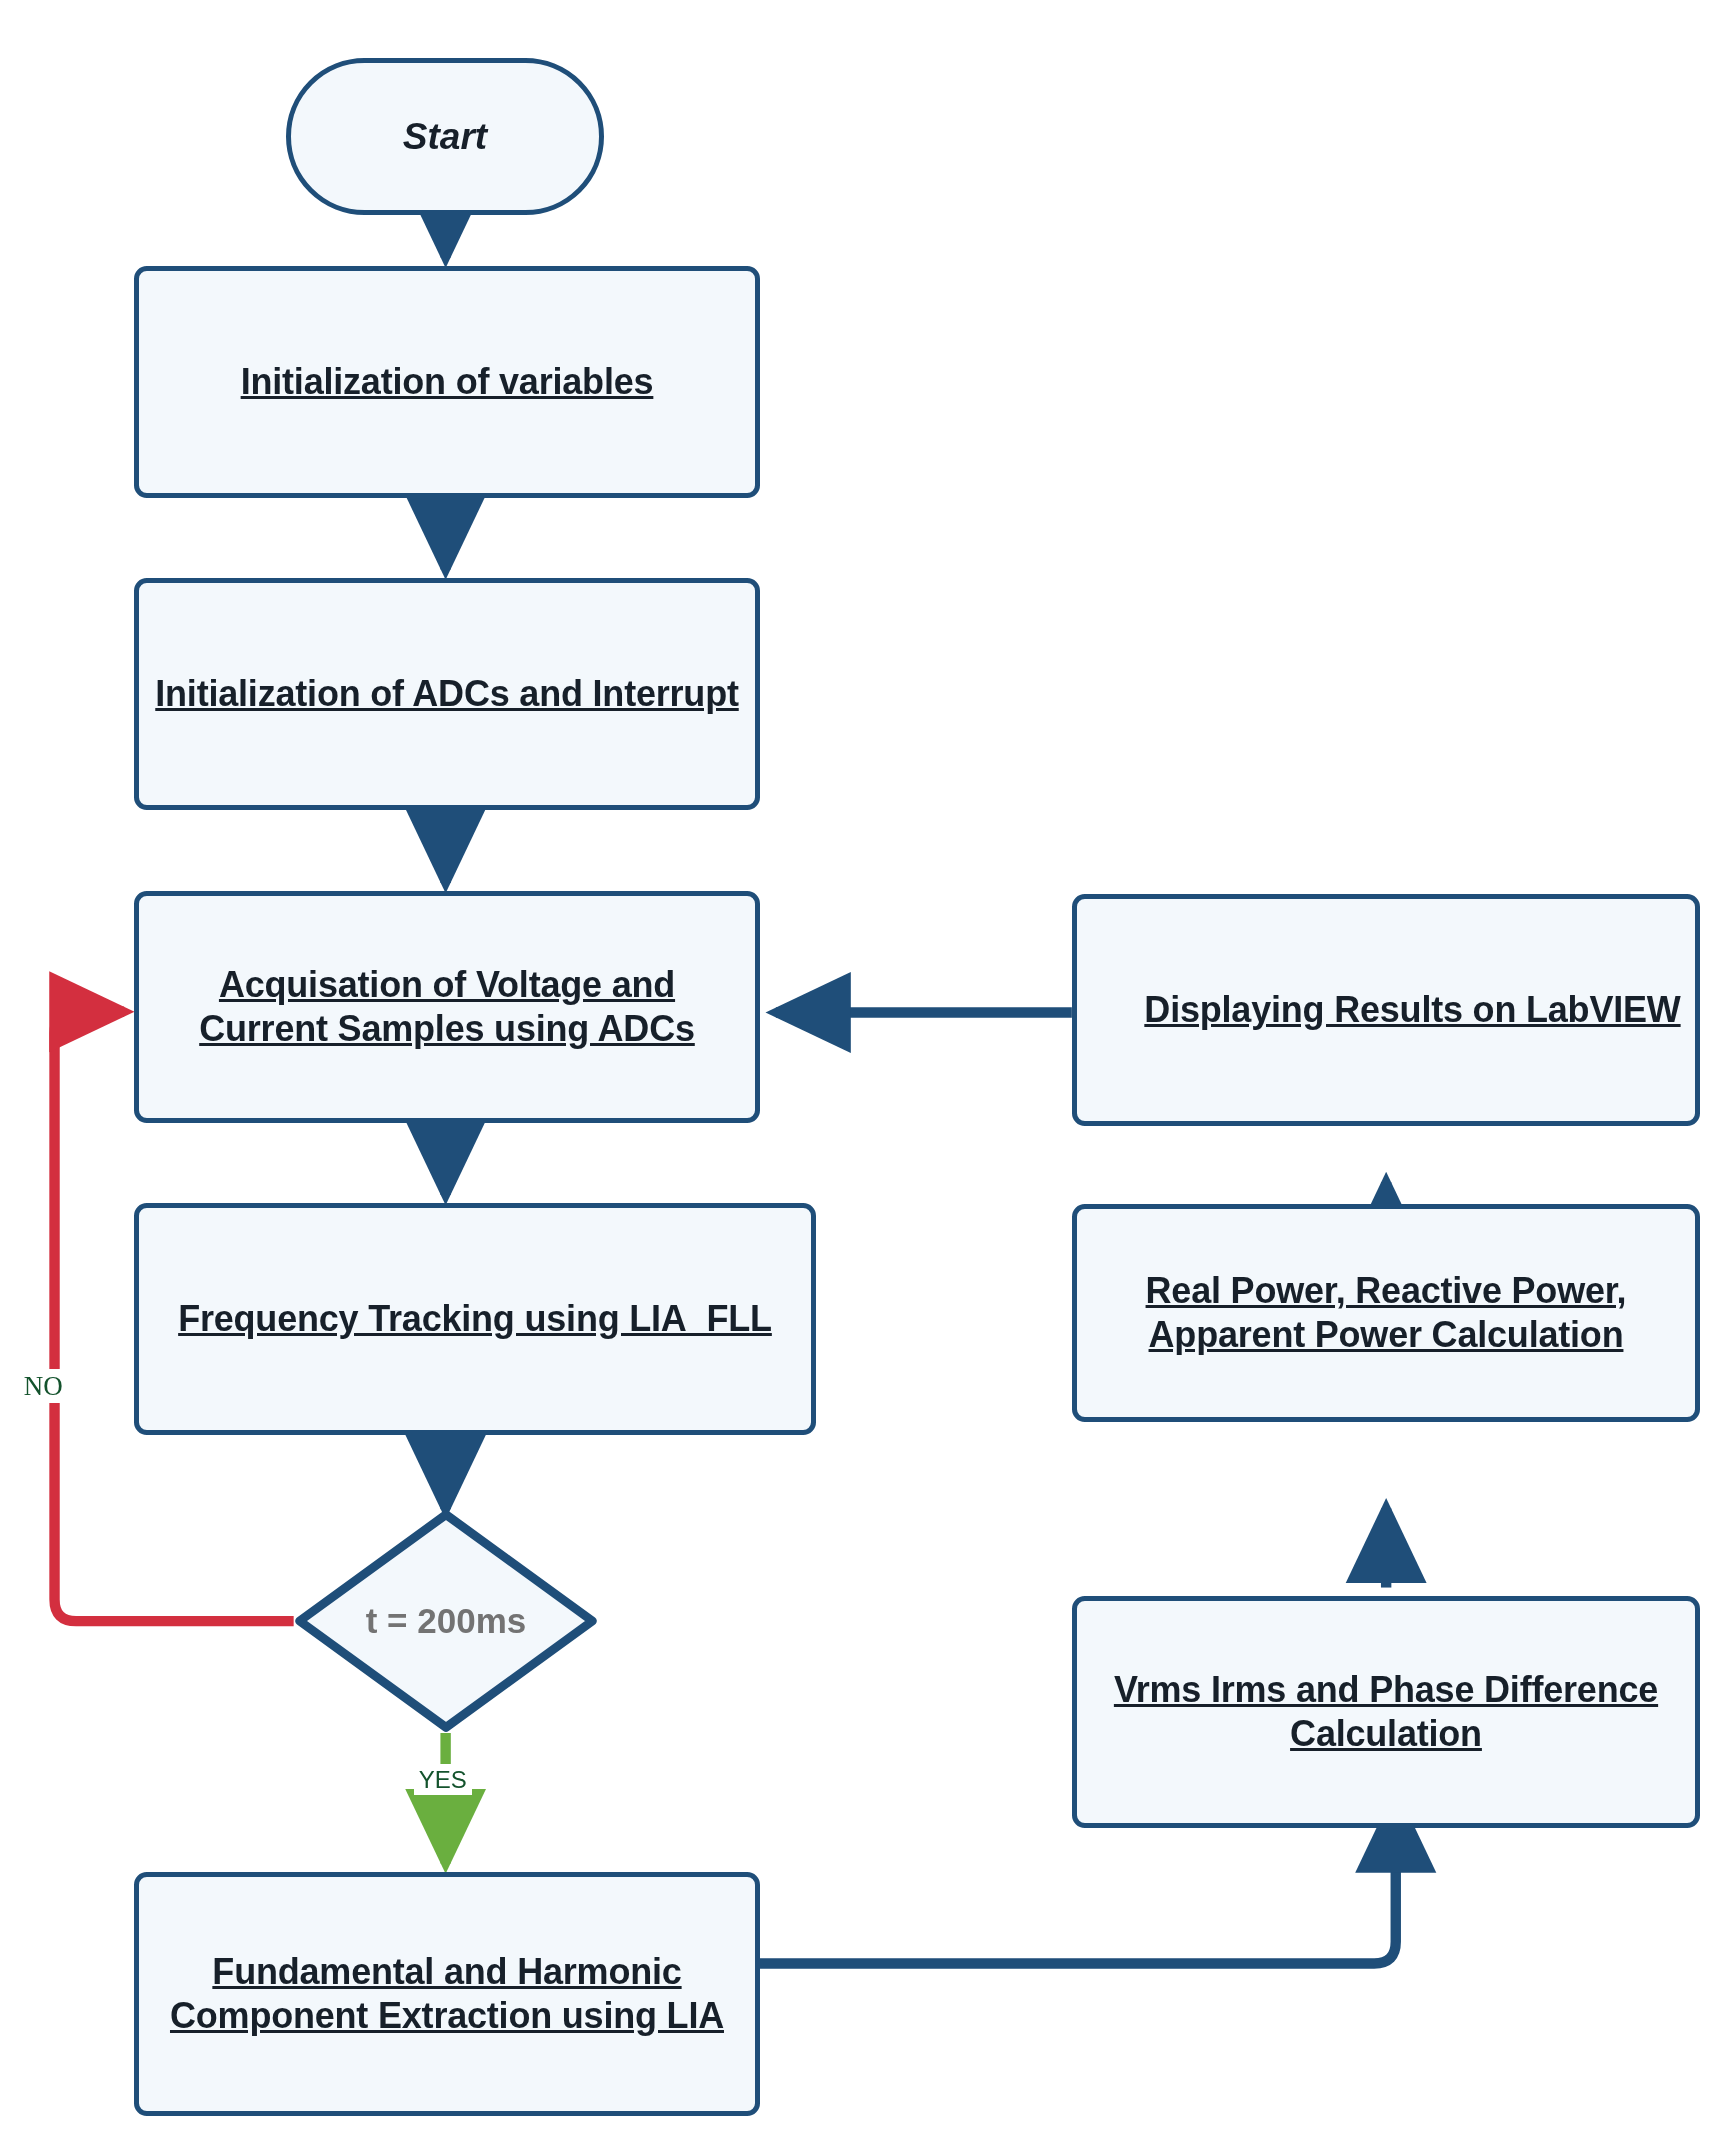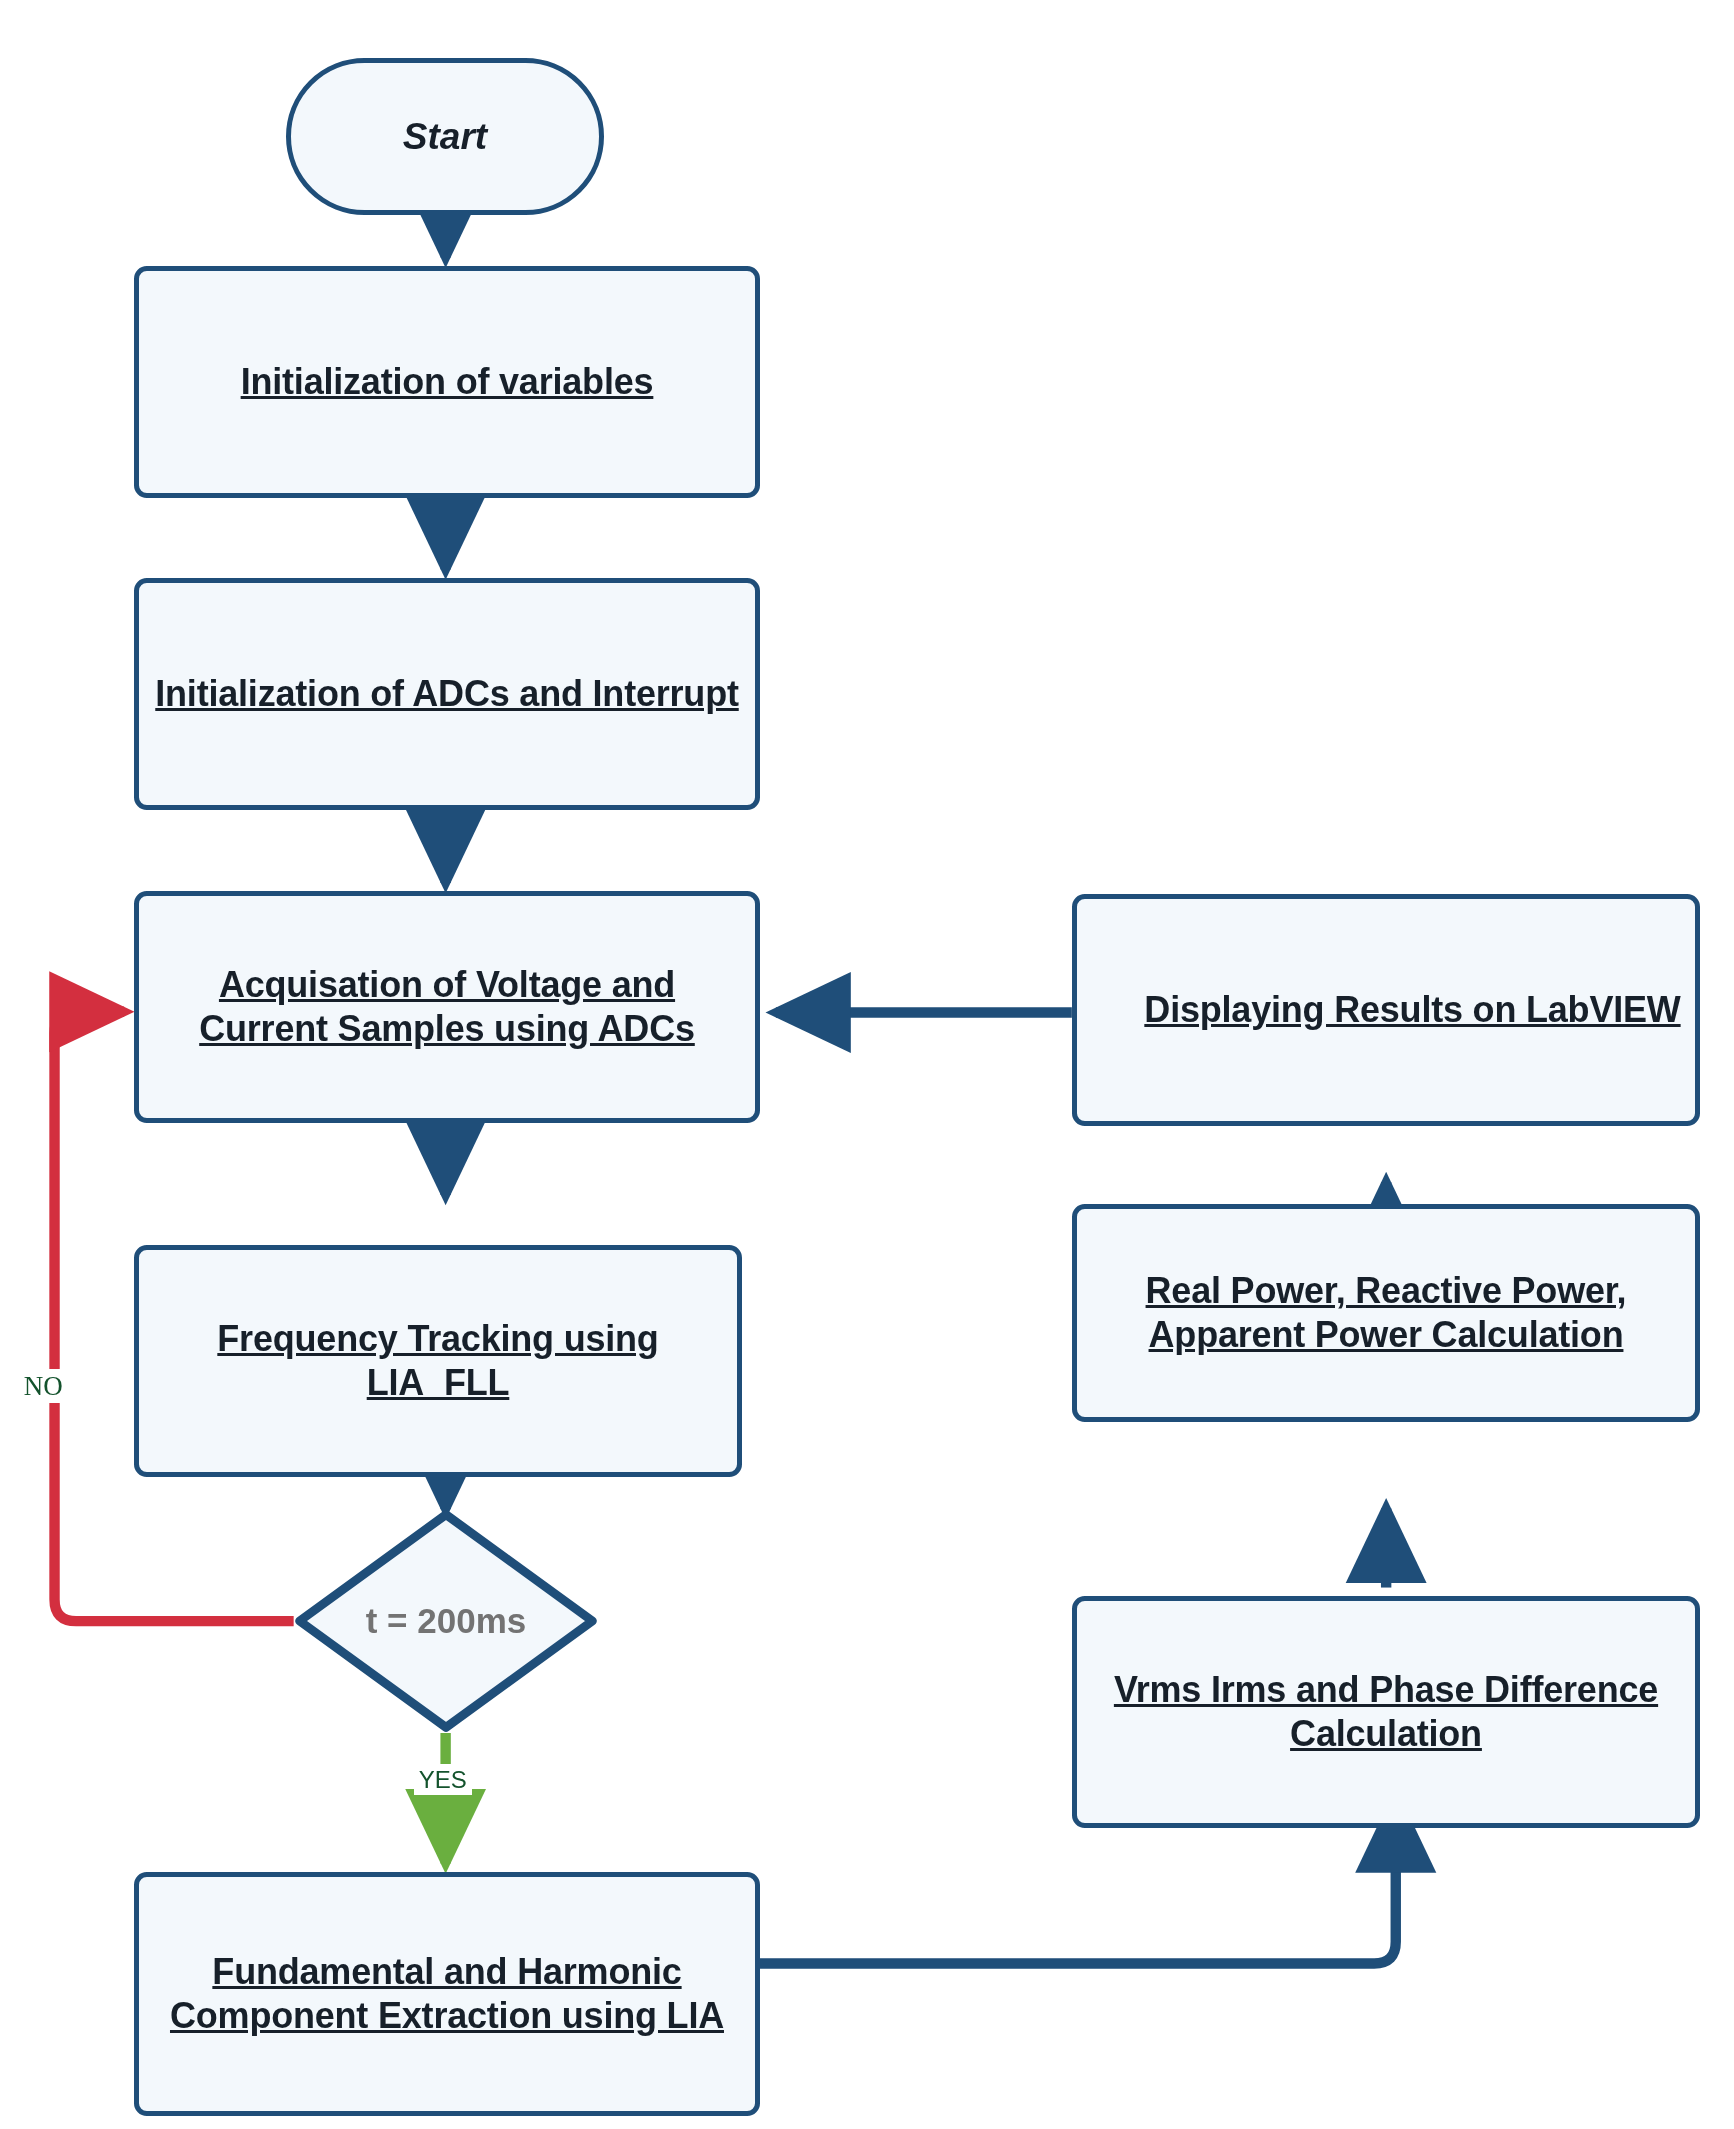--- a/index.html
+++ b/index.html
@@ -100,21 +100,21 @@
   </div>
 
   <div class="node process" style="left:134px;top:578px;width:626px;height:232px;">
     <span class="txt">Initialization of ADCs and Interrupt</span>
   </div>
 
   <div class="node process" style="left:134px;top:891px;width:626px;height:232px;">
     <span class="txt">Acquisation of Voltage and Current Samples using ADCs</span>
   </div>
 
-  <div class="node process" style="left:134px;top:1245px;width:608px;height:232px;">
+  <div class="node process" style="left:134px;top:1203px;width:682px;height:232px;">
     <span class="txt">Frequency Tracking using LIA_FLL</span>
   </div>
 
   <div class="decision" style="left:294px;top:1509px;width:304px;height:224px;">
     <svg class="dia" viewBox="0 0 380 280" preserveAspectRatio="none">
       <polygon points="190,7 373,140 190,273 7,140" fill="#f3f8fc" stroke="#1f4e79" stroke-width="11" stroke-linejoin="round"></polygon>
     </svg>
     <span class="txt">t = 200ms</span>
   </div>
 

